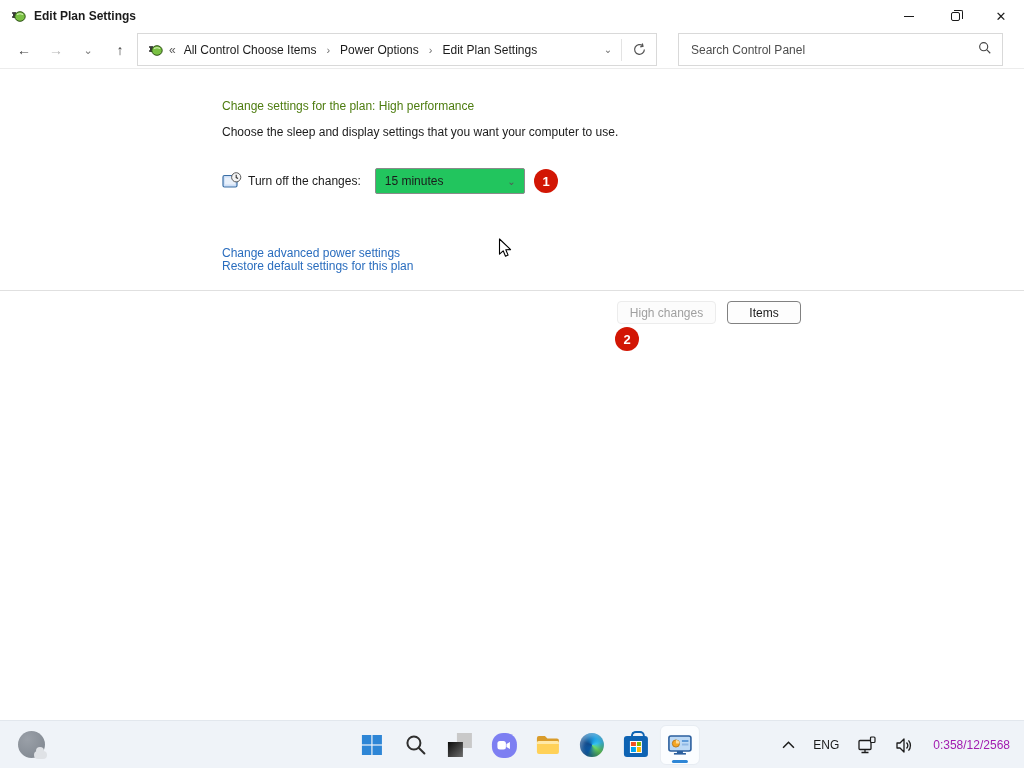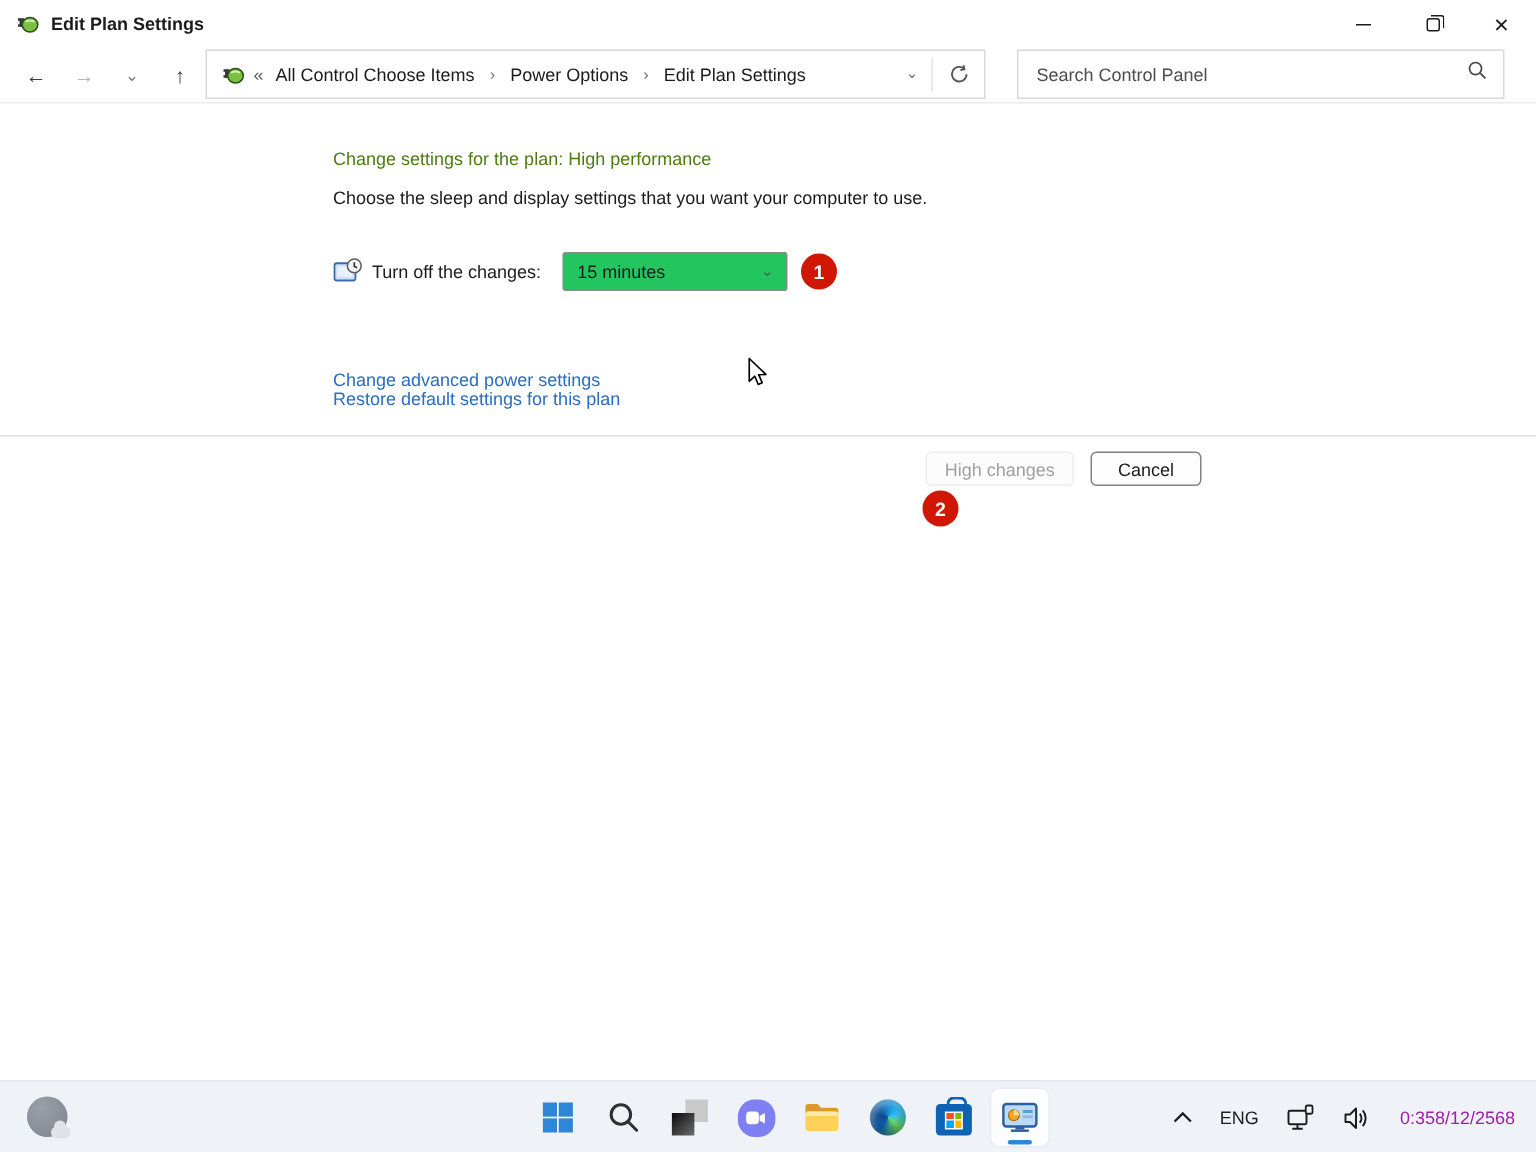--- a/index.html
+++ b/index.html
@@ -223,21 +223,21 @@
         </div>
       </div>
 
       <div class="badge badge-1">1</div>
 
       <div class="task-link link-advanced">Change advanced power settings</div>
       <div class="task-link link-restore">Restore default settings for this plan</div>
 
       <div class="btn-separator"></div>
       <div class="btn btn-save">High changes</div>
-      <div class="btn btn-cancel">Cancel</div>
+      <div class="btn btn-cancel">Items</div>
 
       <div class="badge badge-2">2</div>
 
       <div class="cursor">
         <svg width="20" height="20" viewBox="0 0 20 20">
           <path d="M4.5 1 L4.5 16.2 L8.2 12.8 L10.5 18.3 L13.1 17.1 L10.8 11.8 L15.6 11.6 Z" fill="#ffffff" stroke="#000000" stroke-width="1.1" stroke-linejoin="round"></path>
         </svg>
       </div>
     </div>
   </div>

